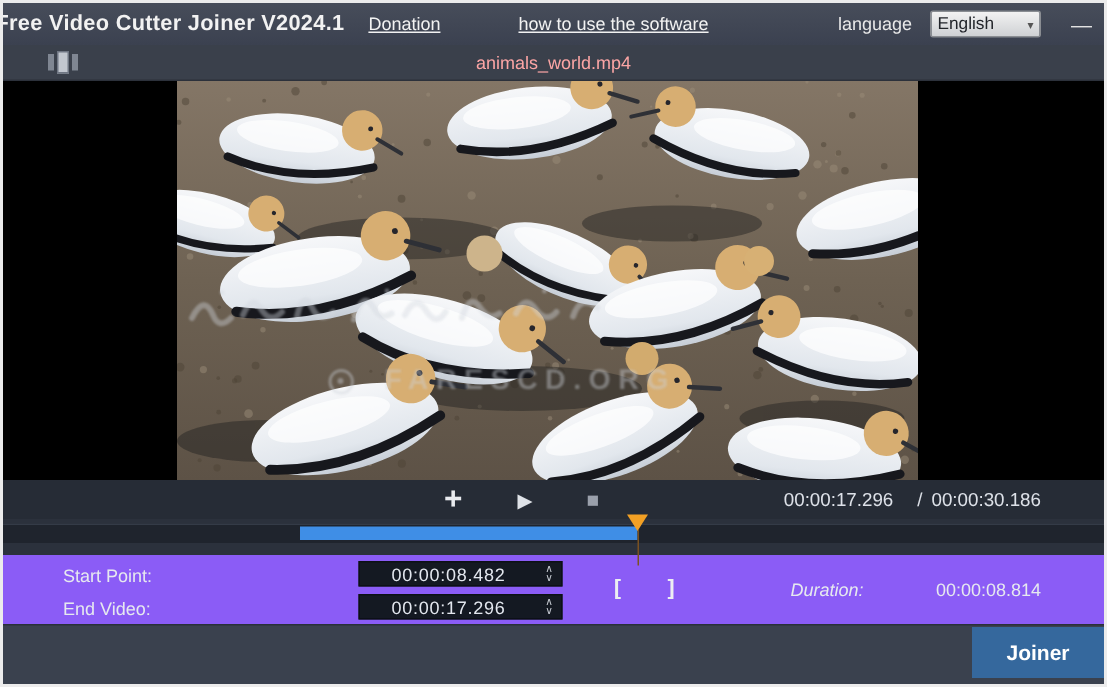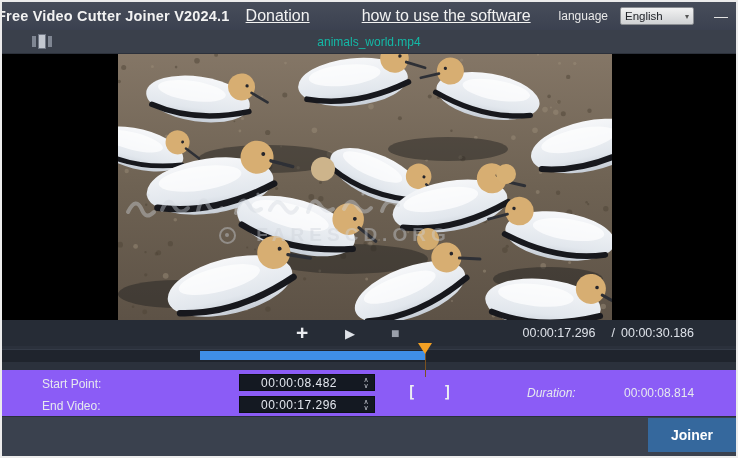--- a/index.html
+++ b/index.html
@@ -8,21 +8,21 @@
     border:2px solid #ececec;background:#000;overflow:hidden;
     font-family:"Liberation Sans",sans-serif;
   }
   
   .titlebar{
     height:28px;display:flex;align-items:center;
     background:linear-gradient(#474d5a,#3b4150);
     color:#f2f2f2;white-space:nowrap;overflow:hidden;
   }
   .app-title{font-size:14.5px;font-weight:bold;margin-left:-5px;letter-spacing:.2px;}
-  .tb-link{font-size:16px;text-decoration:underline;color:#f2f2f2;cursor:pointer;}
+  .tb-link{font-size:12px;text-decoration:underline;color:#f2f2f2;cursor:pointer;}
   .donation{margin-left:16px;}
   .help{margin-left:52px;}
   .lang-label{margin-left:auto;font-size:12px;color:#e9e9e9;}
   .lang-select{
     margin-left:12px;width:74px;height:18px;box-sizing:border-box;
     background:linear-gradient(#f2f2f2,#cfd1d4);border:1px solid #8a8d92;border-radius:2px;
     color:#22252a;font-size:11.5px;display:flex;align-items:center;
     padding:0 4px;cursor:pointer;
   }
   .lang-select .val{flex:1;}
@@ -30,33 +30,33 @@
   .minimize{margin:0 8px 0 20px;font-size:14px;color:#e2e2e2;cursor:pointer;line-height:10px;}
   
   .filebar{
     height:24px;background:#3a404b;position:relative;
     display:flex;align-items:center;justify-content:center;
     border-bottom:1px solid #2c313b;box-sizing:border-box;
   }
   .film-icon{position:absolute;left:30px;top:4px;display:flex;align-items:center;gap:2px;}
   .film-icon .b1,.film-icon .b3{width:4px;height:11px;background:#7f8692;}
   .film-icon .b2{width:8px;height:15px;background:#c2c7cf;border:1px solid #6f7683;box-sizing:border-box;}
-  .filename{font-size:12px;color:#14b8a6;}
+  .filename{font-size:12px;color:#fca5a5;}
   
   .video-region{height:266px;background:#000;position:relative;}
   .video-frame{position:absolute;left:116px;top:0;width:494px;height:266px;overflow:hidden;background:#6e6254;}
   .video-frame svg{display:block;}
   .watermark{
     position:absolute;left:0;right:60px;top:132px;text-align:center;
     pointer-events:none;filter:blur(.6px);
   }
   .wm-script{height:38px;opacity:.5;}
   .wm-latin{
     display:flex;align-items:center;justify-content:center;gap:20px;
-    color:rgba(205,210,216,.42);font-weight:bold;font-size:19px;letter-spacing:5px;
+    color:rgba(205,210,216,.42);font-weight:bold;font-size:19px;letter-spacing:5px;margin-top:19px;
   }
   .cd-icon{width:17px;height:17px;border-radius:50%;border:2.5px solid rgba(205,210,216,.42);
     box-sizing:border-box;position:relative;}
   .cd-icon::after{content:"";position:absolute;left:4px;top:4px;width:4px;height:4px;
     border-radius:50%;background:rgba(205,210,216,.42);}
   
   .controlbar{height:26px;background:#262c36;position:relative;}
   .ctl-btn{position:absolute;top:0;height:26px;display:flex;align-items:center;cursor:pointer;}
   .btn-add{left:294px;font-size:21px;font-weight:bold;color:#e9ebef;}
   .btn-play{left:343px;font-size:13px;color:#dfe3e8;}

